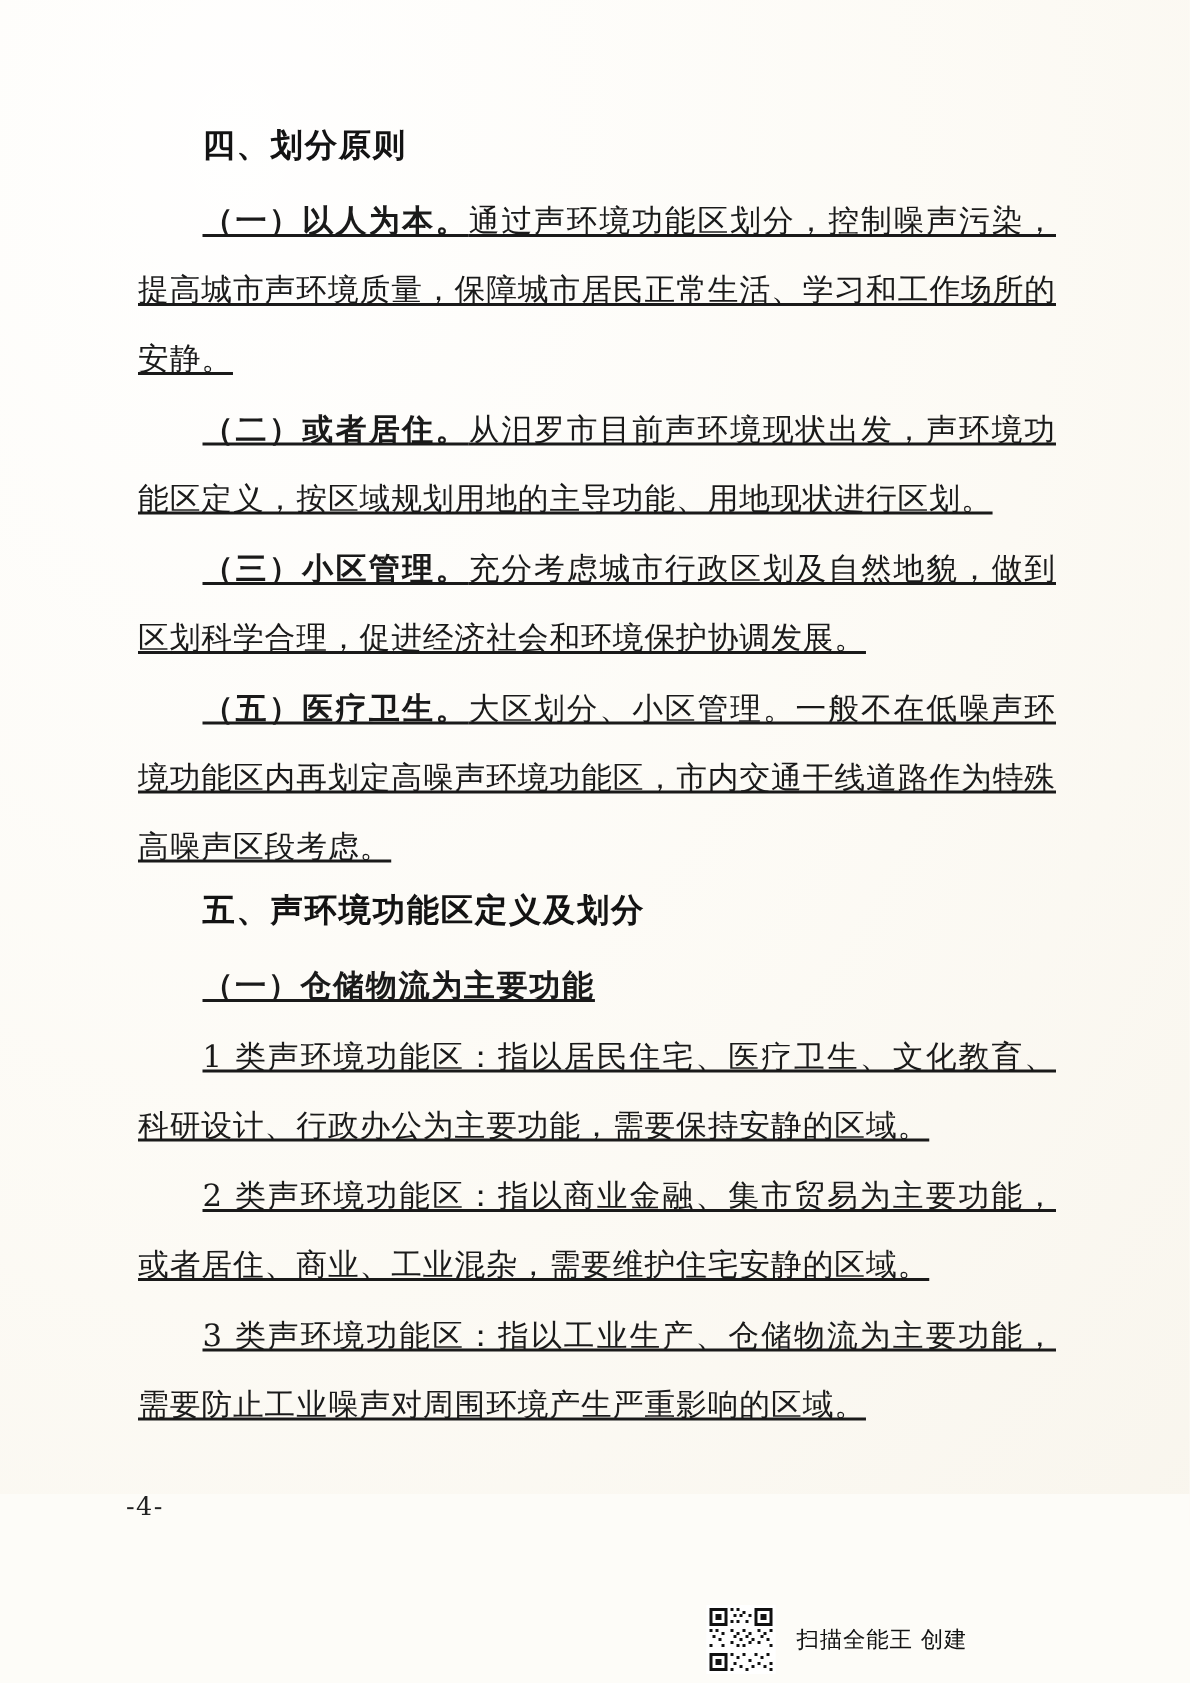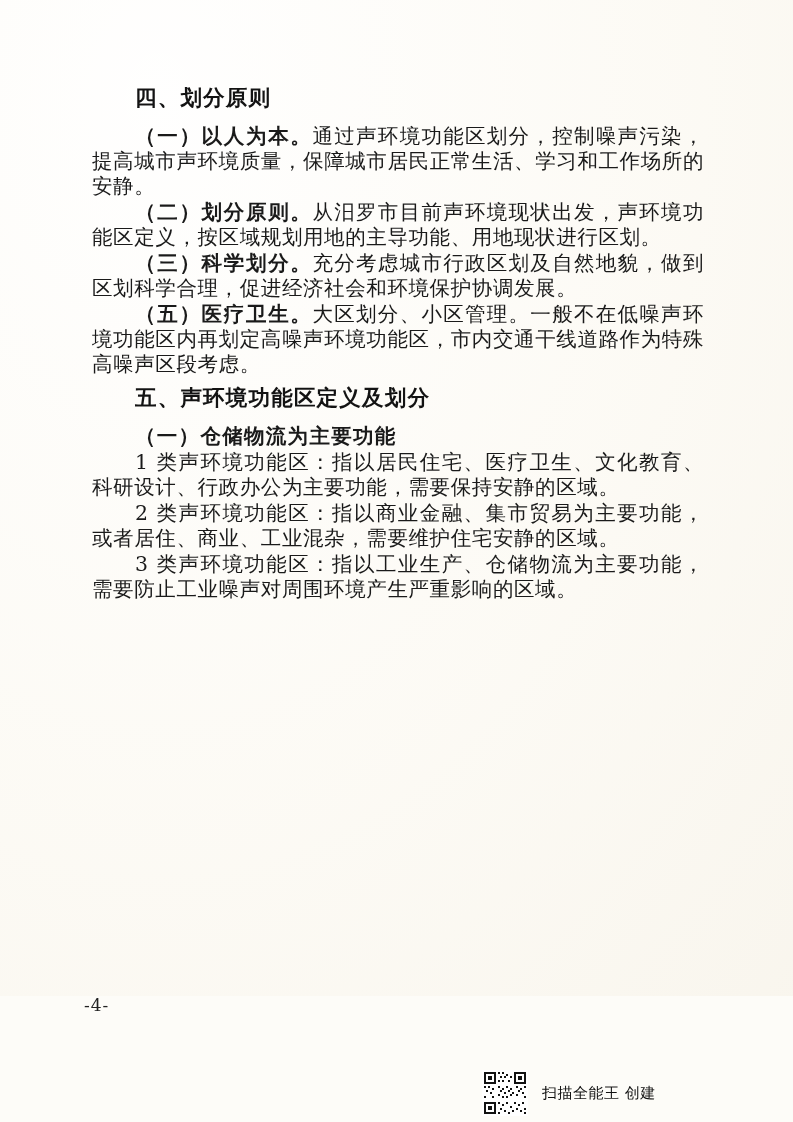--- a/index.html
+++ b/index.html
@@ -41,48 +41,49 @@
     font-weight: bold;
     font-size: 21.5px;
     line-height: 40px;
     letter-spacing: 1.2px;
     text-indent: 43px;
     margin: 0 0 6px 0;
     color: #131313;
   }
   .para {
     font-size: 20.5px;
-    line-height: 25px;
+    line-height: 46px;
     letter-spacing: 0.6px;
     text-indent: 43px;
     margin: 0 0 1px 0;
     text-align: justify;
     text-justify: inter-ideograph;
     color: #1a1a1a;
+    text-decoration: underline;
   }
   .para b {
     font-weight: bold;
     letter-spacing: 1px;
   }
   .para.sub-head {
     font-weight: bold;
     letter-spacing: 1.3px;
   }
   .pagenum {
     position: absolute;
     left: 84px;
     top: 995px;
     font-size: 17px;
     letter-spacing: 1px;
     color: #222;
     font-family: "DejaVu Serif", serif;
   }
   .stamp {
     position: absolute;
-    left: 482px;
+    left: 471px;
     top: 1070px;
     display: flex;
     align-items: center;
     gap: 14px;
   }
   .qr {
     width: 46px;
     height: 46px;
     position: relative;
     background: #fff;
@@ -101,23 +102,23 @@
 
 <div class="page">
   <div class="paper-tint"></div>
 
   <div class="content">
 
     <p class="h-sec">四、划分原则</p>
 
     <p class="para"><b>（一）以人为本。</b><span>通过声环境功能区划分，控制噪声污染，提高城市声环境质量，保障城市居民正常生活、学习和工作场所的安静。</span></p>
 
-    <p class="para"><b>（二）划分原则。</b><span>从汨罗市目前声环境现状出发，声环境功能区定义，按区域规划用地的主导功能、用地现状进行区划。</span></p>
-
-    <p class="para"><b>（三）科学划分。</b><span>充分考虑城市行政区划及自然地貌，做到区划科学合理，促进经济社会和环境保护协调发展。</span></p>
+    <p class="para"><b>（二）或者居住。</b><span>从汨罗市目前声环境现状出发，声环境功能区定义，按区域规划用地的主导功能、用地现状进行区划。</span></p>
+
+    <p class="para"><b>（三）小区管理。</b><span>充分考虑城市行政区划及自然地貌，做到区划科学合理，促进经济社会和环境保护协调发展。</span></p>
 
 
     <p class="para"><b>（五）医疗卫生。</b><span>大区划分、小区管理。一般不在低噪声环境功能区内再划定高噪声环境功能区，市内交通干线道路作为特殊高噪声区段考虑。</span></p>
 
     <p class="h-sec">五、声环境功能区定义及划分</p>
 
     <p class="para sub-head">（一）仓储物流为主要功能</p>
 
 
     <p class="para">1 类声环境功能区：指以居民住宅、医疗卫生、文化教育、科研设计、行政办公为主要功能，需要保持安静的区域。</p>

